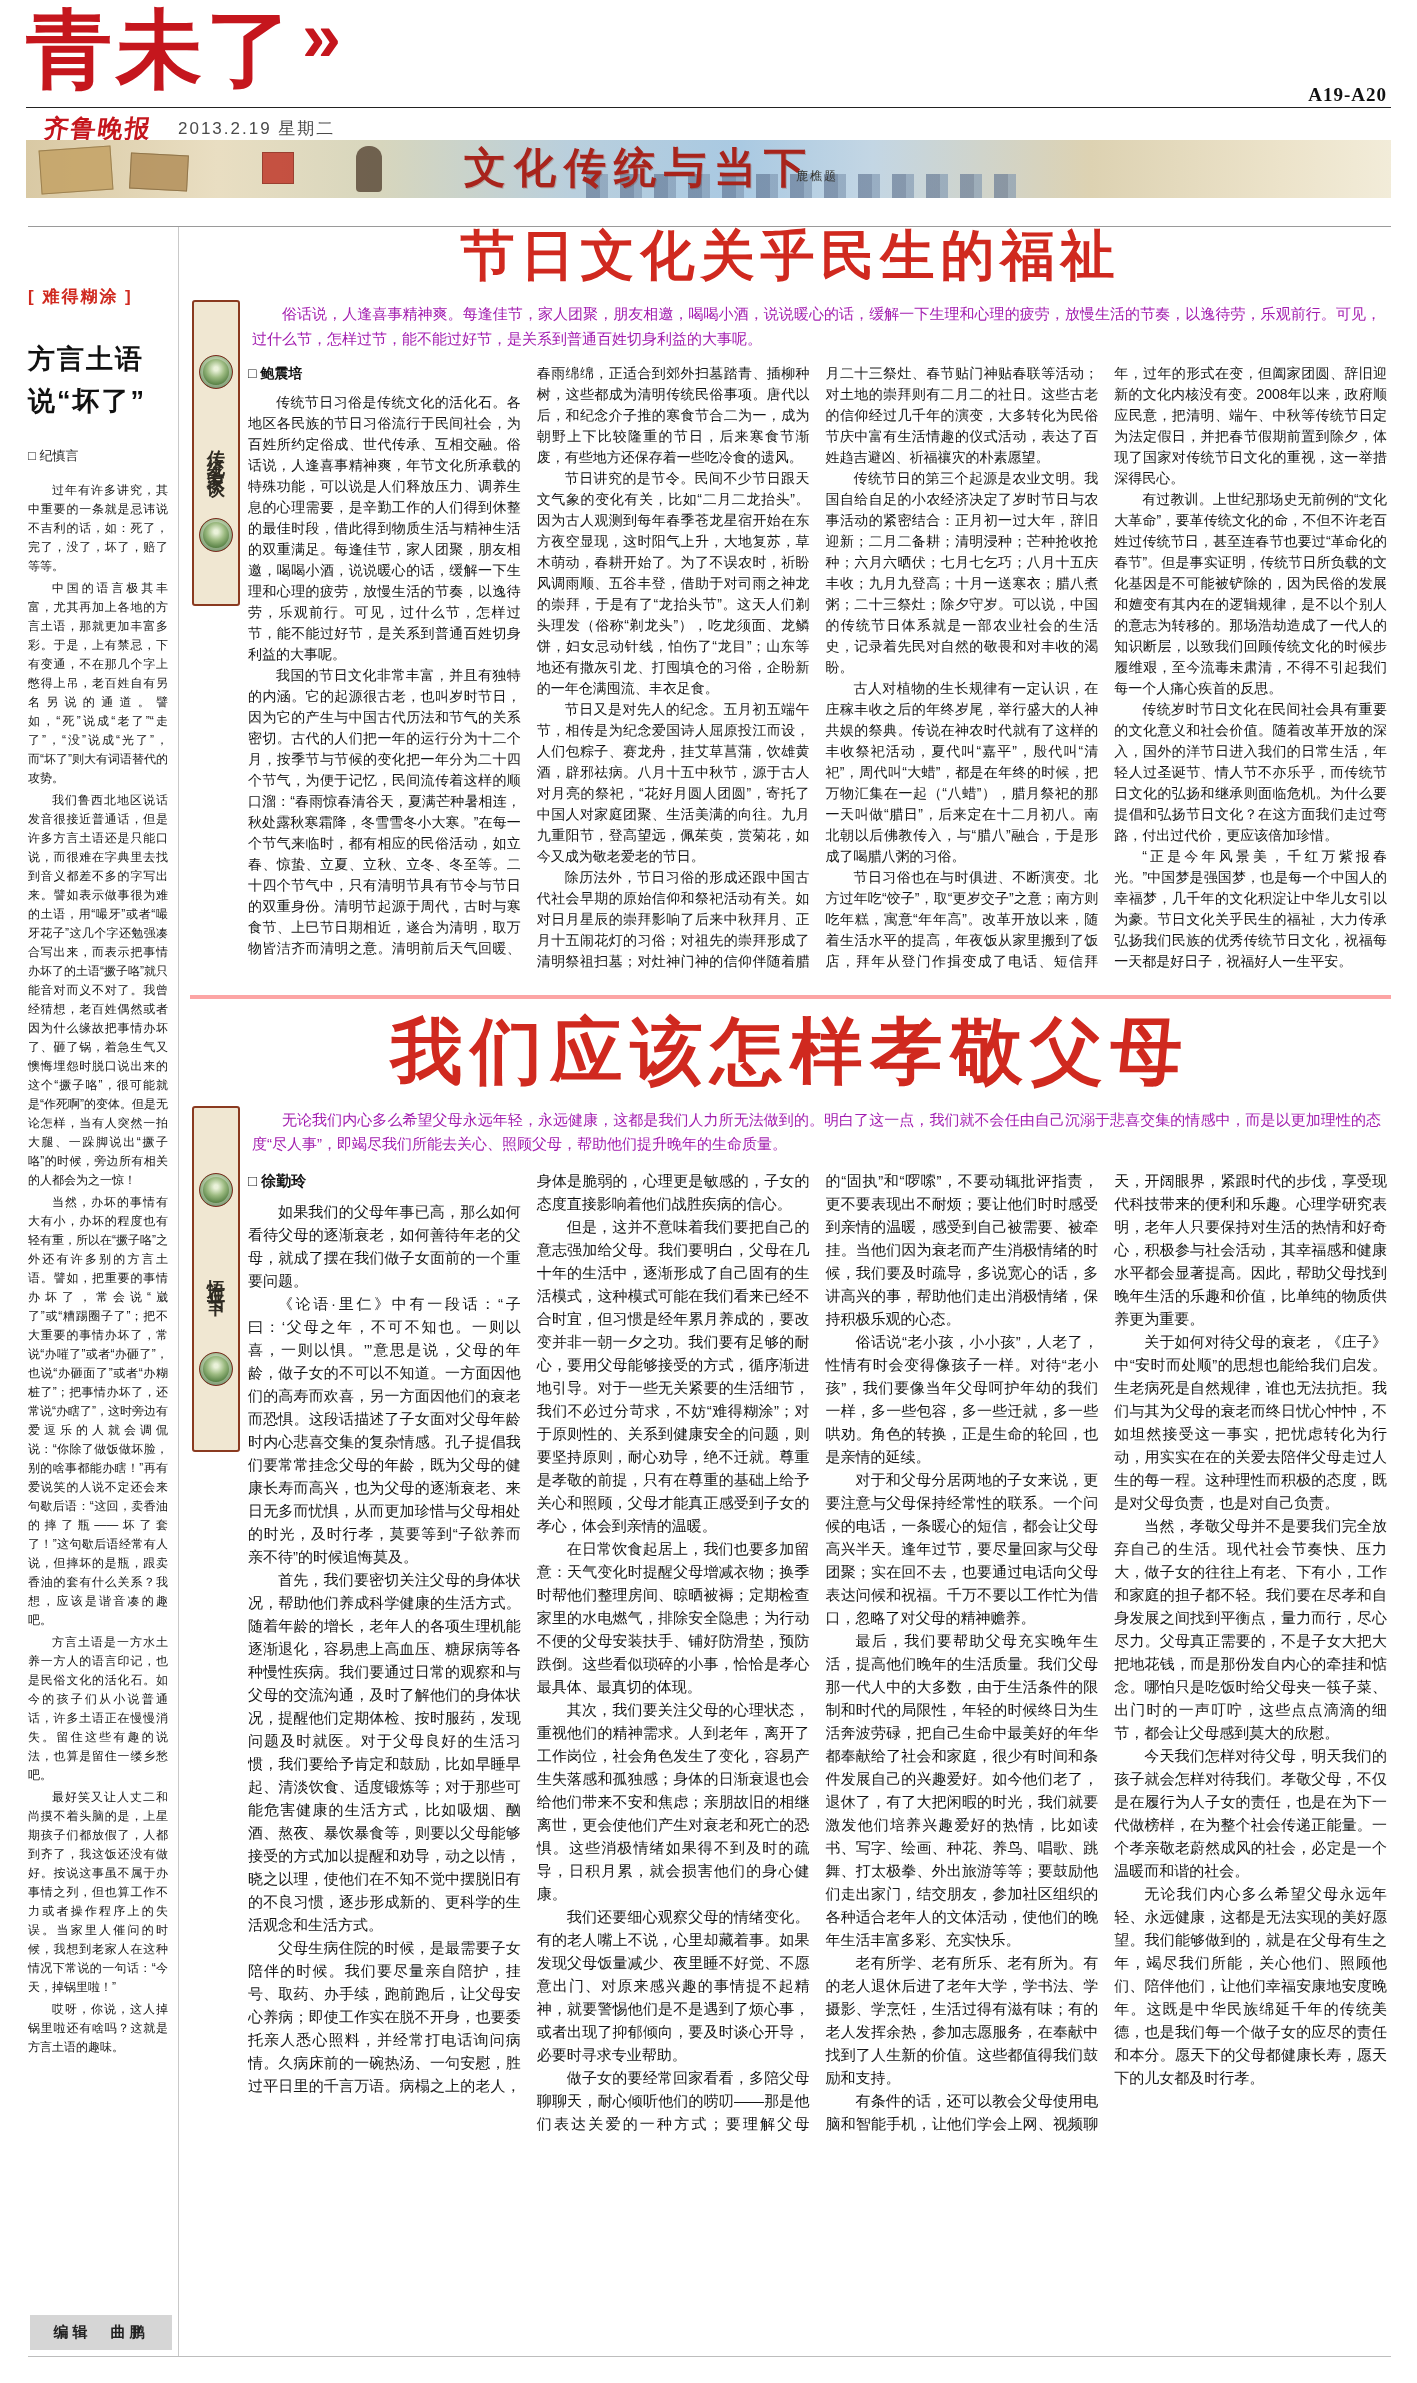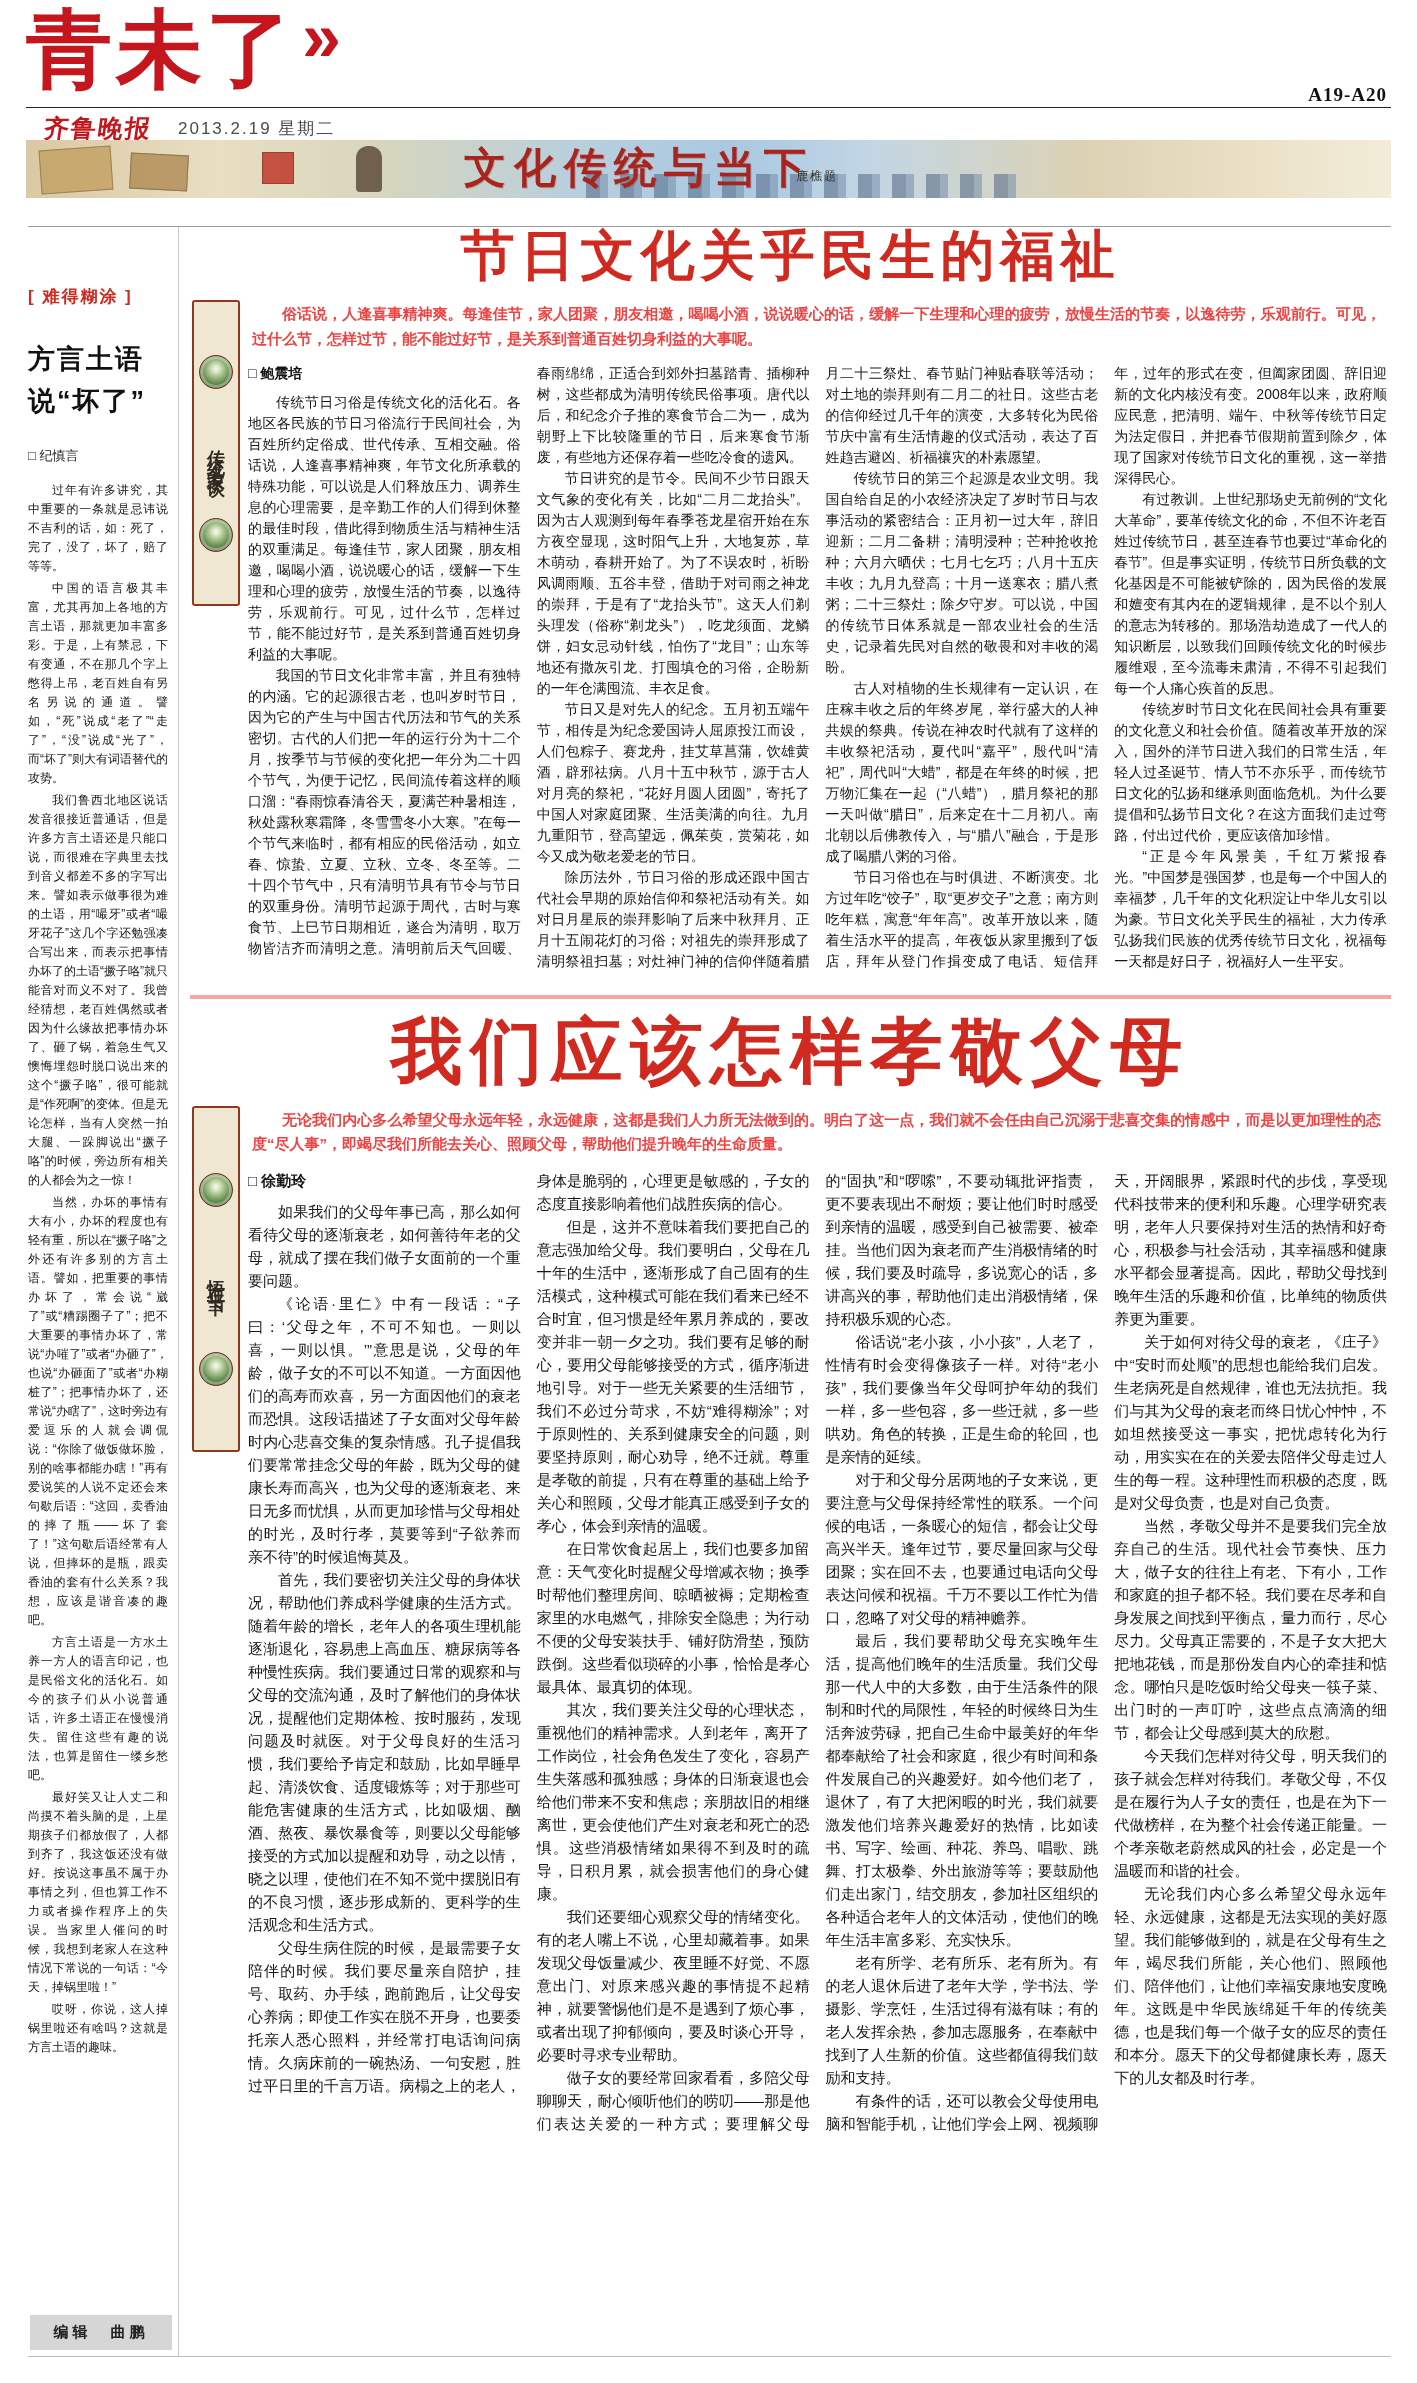--- a/index.html
+++ b/index.html
@@ -69,22 +69,22 @@
       display:flex;flex-direction:column;align-items:center;justify-content:space-evenly;padding:6px 0;}
   .a1 .strip{height:290px;}
   .a2 .strip{height:330px;}
   .strip-text{writing-mode:vertical-rl;text-orientation:upright;font-size:18px;font-weight:bold;
       letter-spacing:7px;color:#2e2a22;}
   .medallion{width:32px;height:32px;border-radius:50%;border:1px solid #7a2b1e;
       background:radial-gradient(circle at 50% 40%,#eaf2da 8%,#9dbb82 35%,#557f43 65%,#2e5228 90%);
       box-shadow:inset 0 0 0 3px rgba(255,255,255,.35);}
 
   .right-area{flex:1;min-width:0;}
-  .lead{font-size:15px;line-height:1.62;text-align:justify;text-indent:2em;color:#ef4444;
-      margin:2px 10px 12px 4px;font-weight:bold;}
+  .lead{font-size:15px;line-height:1.62;text-align:justify;text-indent:2em;color:#a21caf;
+      margin:2px 10px 12px 4px;}
   .body-cols{column-gap:16px;column-count:4;text-align:justify;overflow:hidden;margin-right:4px;}
   .a1 .body-cols{height:622px;font-size:14px;line-height:21px;}
   .a2 .body-cols{height:1122px;font-size:15px;line-height:23px;}
   .body-cols p{text-indent:2em;margin:0;color:#151515;}
   .author-line{font-weight:bold;text-indent:0 !important;margin-bottom:8px !important;color:#000;}
 </style>
 </head>
 <body>
 
 <div class="page">

